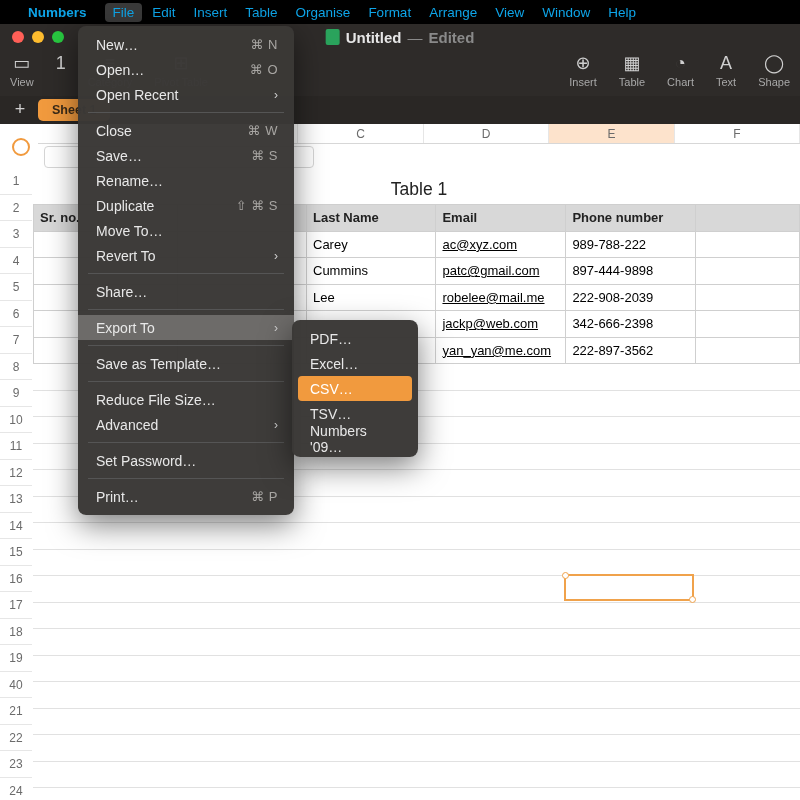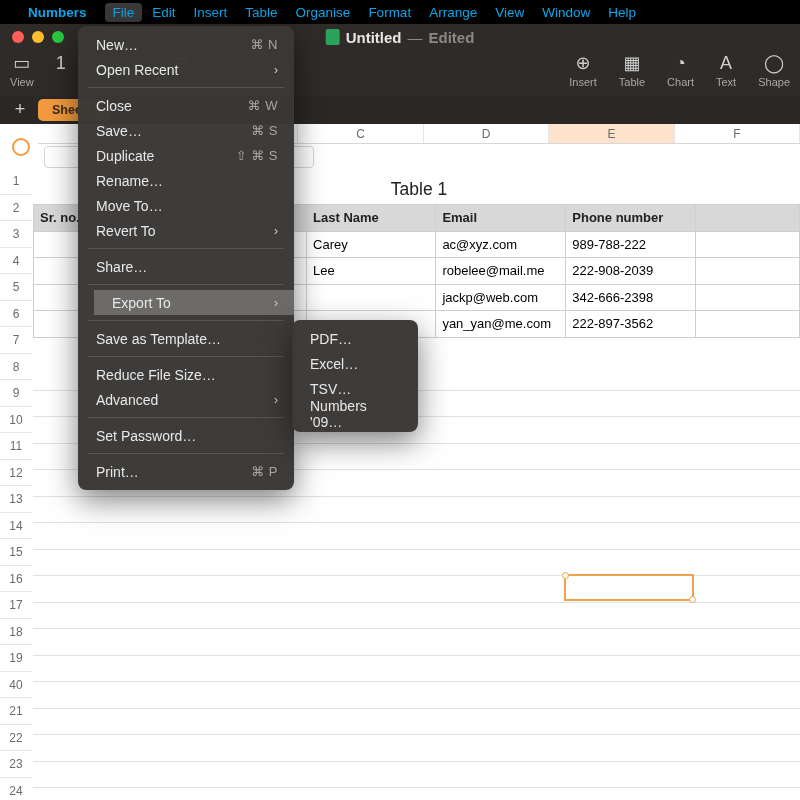--- a/index.html
+++ b/index.html
@@ -43,34 +43,34 @@
 .rh { height:26.5px; font-size:12px; color:#6b6b6b; text-align:center; line-height:26.5px; border-bottom:1px solid #e6e6e6;}
 
 .titlebox { position:absolute; left:44px; top:22px; width:270px; height:22px; border:1px solid #d5d5d5; border-radius:4px; background:#fff;}
 
 .mainlabel { position:absolute; left:38px; right:0; top:50px; height:30px; text-align:center; font-size:17.5px; font-weight:400; color:#222; line-height:30px;}
 
 .gridtable { position:absolute; left:33px; top:80px; right:0; border-collapse:collapse; }
 .gridtable td, .gridtable th { border:1px solid #cfcfcf; height:26.5px; font-size:13px; padding:0 6px; text-align:left; }
 .gridtable th { background:#d8d8d8; font-weight:600; color:#222;}
 .gridtable .c0{width:145px;} .gridtable .c1{width:130px;} .gridtable .c2{width:130px;} .gridtable .c3{width:130px;margin-top:8px;} .gridtable .c4{width:130px;}
-.gridtable a{color:#000;}
+.gridtable a{color:#000;text-decoration:underline;}
 
 .emptyrows { position:absolute; left:33px; top:240px; right:0; }
 .emptyrows .er{height:26.5px;border-bottom:1px solid #e1e1e1;}
 
 .sele { position:absolute; left:564px; top:450px; width:130px; height:26.5px; border:2px solid #f0a24b; }
 .sele .h{position:absolute;width:7px;height:7px;border:1.5px solid #f0a24b;background:#fff;border-radius:50%;}
 .sele .h.tl{left:-4px;top:-4px;} .sele .h.br{right:-4px;bottom:-4px;}
 
 
 .menu { position:absolute; background:rgba(58,56,54,0.98); border-radius:8px; padding:6px 0; box-shadow:0 10px 30px rgba(0,0,0,.5); color:#e8e8e8; font-size:14px; }
 .menu .mi { padding:4px 16px 4px 18px; display:flex; justify-content:space-between; align-items:center; height:25px; }
 .menu .mi.dis{color:#8c8c8c;}
-.menu .mi.hl{background:#6d6b69;margin-left:16px;}
+.menu .mi.hl{background:#6d6b69;}
 .menu .mi .sc{color:#a8a6a3;font-size:13px;letter-spacing:0.5px;}
 .menu .sep{height:1px;background:#555;margin:5px 10px;}
 .menu .chev{color:#cfcfcf;font-size:12px;margin-left:20px;}
 .filemenu { left:78px; top:26px; width:216px; }
 .submenu { left:292px; top:320px; width:126px; }
 .submenu .mi.sel{background:#f19a3e;color:#fff;border-radius:4px;margin:0 6px;padding-left:12px;}
 </style>
 </head>
 <body>
 
@@ -194,20 +194,28 @@
           <td class="c0"></td>
           <td class="c1"></td>
           <td class="c2">Carey</td>
           <td class="c3"><a>ac@xyz.com</a></td>
           <td class="c4">989-788-222</td>
           <td></td>
         </tr>
         <tr>
           <td class="c0"></td>
           <td class="c1"></td>
+          <td class="c2">Cummins</td>
+          <td class="c3"><a>patc@gmail.com</a></td>
+          <td class="c4">897-444-9898</td>
+          <td></td>
+        </tr>
+        <tr>
+          <td class="c0"></td>
+          <td class="c1"></td>
           <td class="c2">Lee</td>
           <td class="c3"><a>robelee@mail.me</a></td>
           <td class="c4">222-908-2039</td>
           <td></td>
         </tr>
         <tr>
           <td class="c0"></td>
           <td class="c1"></td>
           <td class="c2"></td>
           <td class="c3"><a>jackp@web.com</a></td>
@@ -250,38 +258,42 @@
     <div class="h br"></div>
   </div>
 </div>
 
 <div class="menu filemenu" id="filemenu">
     <div class="mi">
       <span>New…</span>
       <span class="sc">⌘ N</span>
     </div>
     <div class="mi">
+      <span>Open…</span>
+      <span class="sc">⌘ O</span>
+    </div>
+    <div class="mi">
       <span>Open Recent</span>
       <span class="chev">›</span>
     </div>
     <div class="sep"></div>
     <div class="mi">
       <span>Close</span>
       <span class="sc">⌘ W</span>
     </div>
     <div class="mi">
       <span>Save…</span>
       <span class="sc">⌘ S</span>
     </div>
     <div class="mi">
+      <span>Rename…</span>
+    </div>
+    <div class="mi">
       <span>Duplicate</span>
       <span class="sc">⇧ ⌘ S</span>
-    </div>
-    <div class="mi">
-      <span>Rename…</span>
     </div>
     <div class="mi">
       <span>Move To…</span>
     </div>
     <div class="mi">
       <span>Revert To</span>
       <span class="chev">›</span>
     </div>
     <div class="sep"></div>
     <div class="mi">
@@ -311,15 +323,16 @@
     <div class="sep"></div>
     <div class="mi">
       <span>Print…</span>
       <span class="sc">⌘ P</span>
     </div>
   </div>
 
 <div class="menu submenu" id="submenu">
     <div class="mi">PDF…</div>
     <div class="mi">Excel…</div>
+    <div class="mi sel">CSV…</div>
     <div class="mi">TSV…</div>
     <div class="mi">Numbers '09…</div>
   </div>
 
 </body></html>

